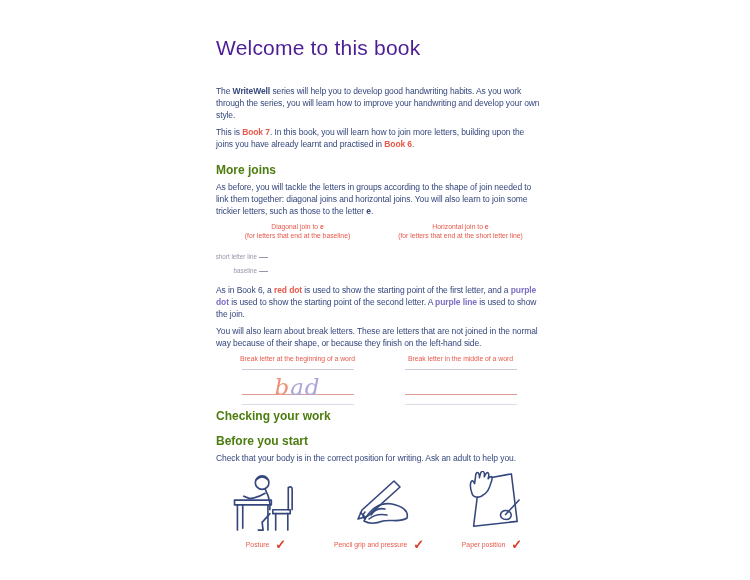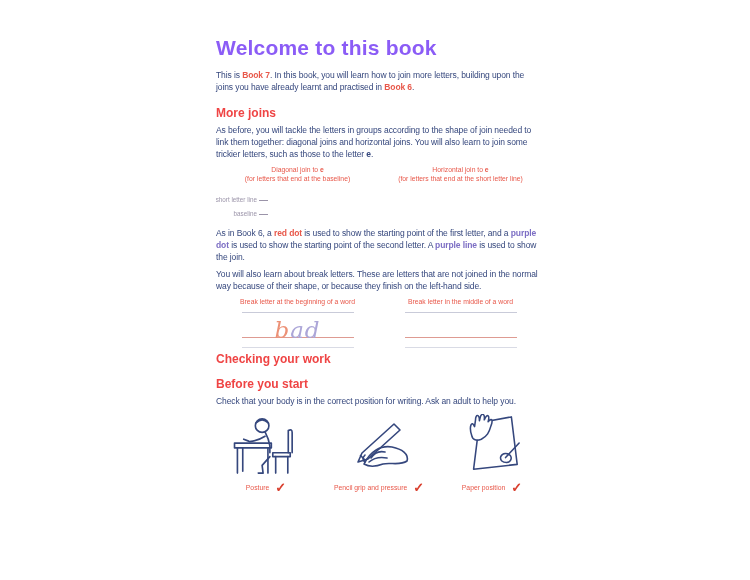--- a/index.html
+++ b/index.html
@@ -10,25 +10,25 @@
     color: #35477D;
     position: relative;
     overflow: hidden;
   }
   .page-col {
     position: absolute;
     left: 216px; top: 36px;
     width: 326px;
   }
   h1.title {
-    font-size: 21px; font-weight: bold; color: #8b5cf6;
-    letter-spacing: 0.2px; margin-bottom: 9px;
+    font-size: 21px; font-weight: normal; color: #4c1d95;
+    letter-spacing: 0.2px; margin-bottom: 25px;
   }
   h2.section {
-    font-size: 12px; font-weight: bold; color: #ef4444;
+    font-size: 12px; font-weight: bold; color: #4d7c0f;
     margin-top: 13px; margin-bottom: 4px;
   }
   p.body {
     font-size: 8.5px; line-height: 12px; letter-spacing: -0.1px;
     color: #35477D; margin-bottom: 5px;
   }
   p.body b { font-weight: bold; }
   .accent-bold { color: #E8584A; font-weight: bold; }
   .purple-bold { color: #7C6EC4; font-weight: bold; }
 
@@ -87,20 +87,21 @@
   .fig-caption { margin-top: 4px; color: #E8584A; font-size: 6.8px; white-space: nowrap; }
   .fig-caption .check { color: #D9402F; font-size: 13px; font-weight: bold; vertical-align: -2px; margin-left: 6px; }
 </style>
 </head>
 <body>
 
 <div class="page-col">
 
   <h1 class="title">Welcome to this book</h1>
 
+  <p class="body"><span>The </span><b>WriteWell</b><span> series will help you to develop good handwriting habits. As you work through the series, you will learn how to improve your handwriting and develop your own style.</span></p>
 
   <p class="body"><span>This is </span><span class="accent-bold">Book 7</span><span>. In this book, you will learn how to join more letters, building upon the joins you have already learnt and practised in </span><span class="accent-bold">Book 6</span><span>.</span></p>
 
   <h2 class="section">More joins</h2>
 
   <p class="body"><span>As before, you will tackle the letters in groups according to the shape of join needed to link them together: diagonal joins and horizontal joins. You will also learn to join some trickier letters, such as those to the letter </span><b>e</b><span>.</span></p>
 
   <div class="join-caption-row">
     <div class="join-caption">
       <div class="cap-title"><span>Diagonal join to </span><b>e</b></div>

